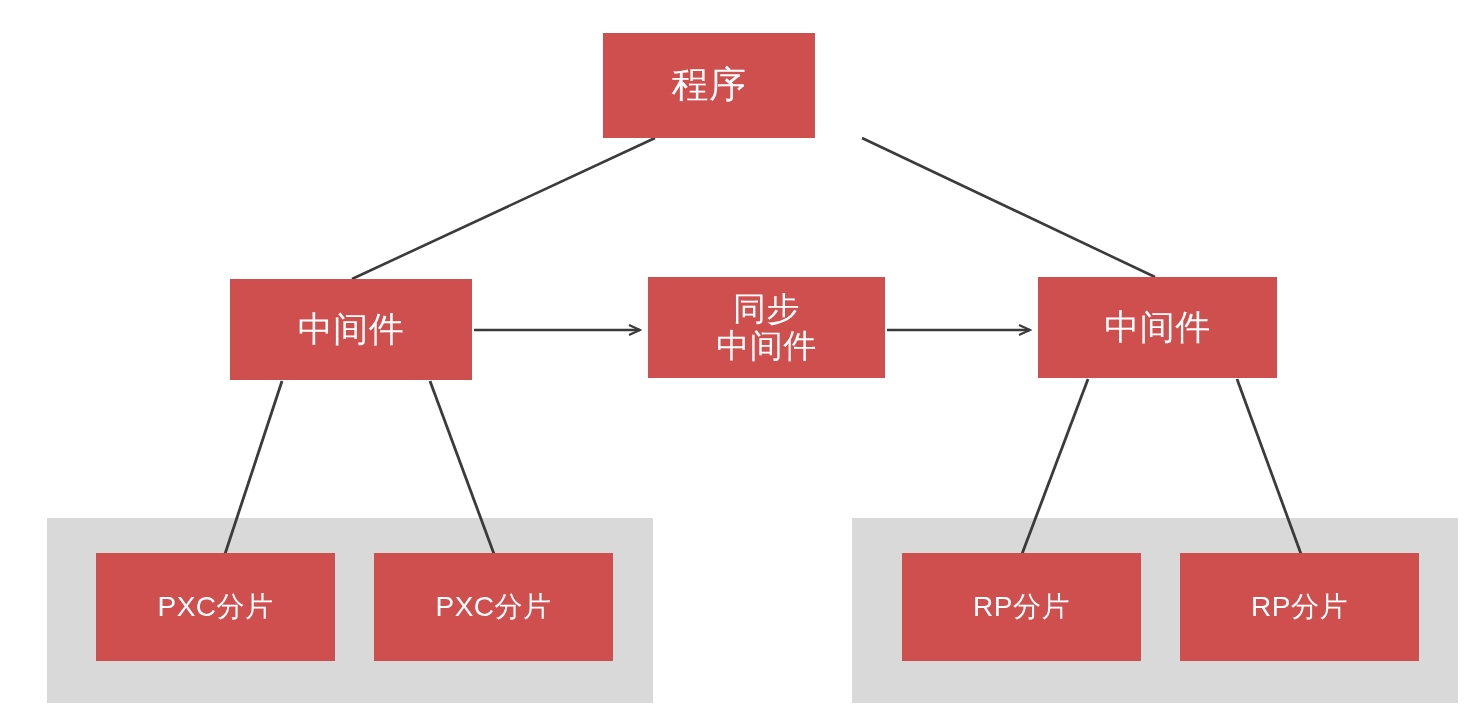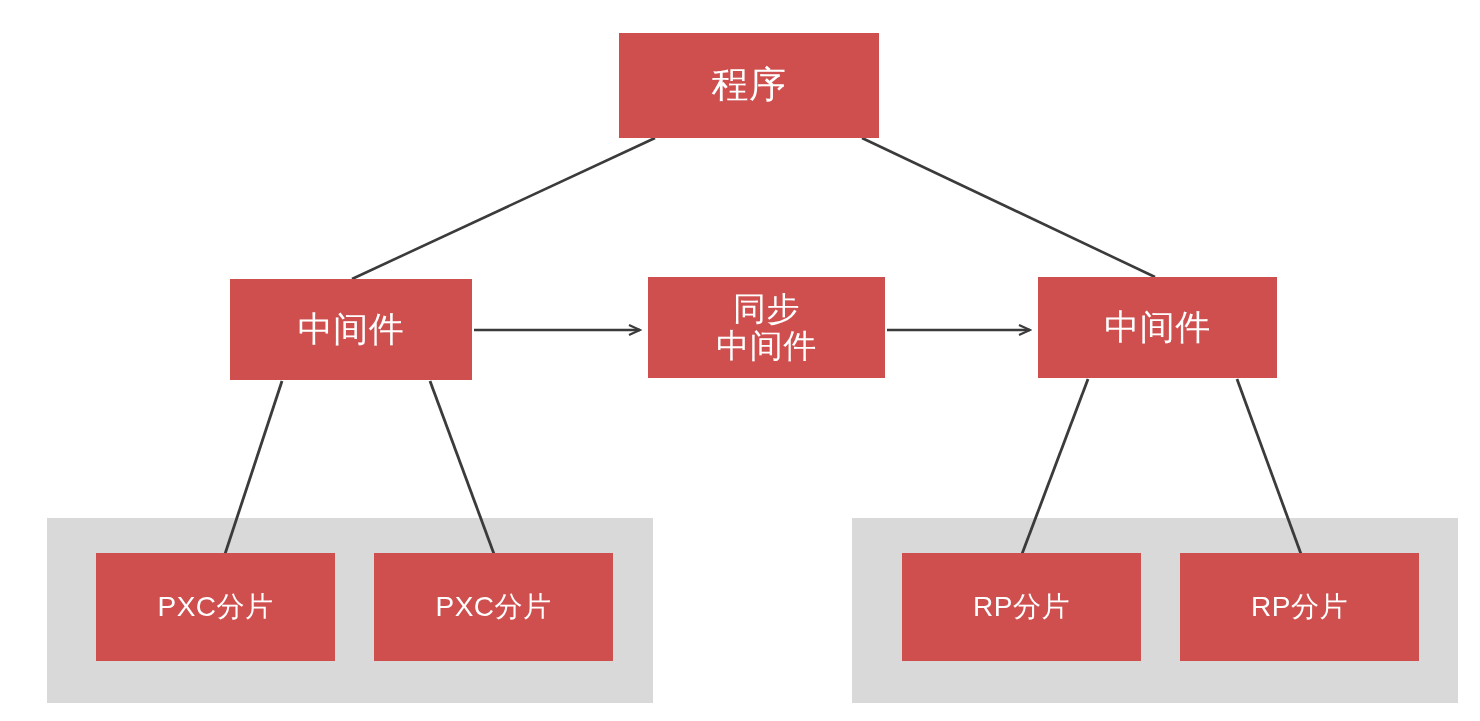--- a/index.html
+++ b/index.html
@@ -68,21 +68,21 @@
 
     <line x1="474" y1="330" x2="640" y2="330" stroke="#3b3b3b" stroke-width="2.6" marker-end="url(#openArrow)"></line>
     <line x1="887" y1="330" x2="1030" y2="330" stroke="#3b3b3b" stroke-width="2.6" marker-end="url(#openArrow)"></line>
 
     <line x1="282" y1="381" x2="225" y2="554" stroke="#3b3b3b" stroke-width="2.8"></line>
     <line x1="430" y1="381" x2="494" y2="554" stroke="#3b3b3b" stroke-width="2.8"></line>
     <line x1="1088" y1="379" x2="1022" y2="554" stroke="#3b3b3b" stroke-width="2.8"></line>
     <line x1="1237" y1="379" x2="1301" y2="554" stroke="#3b3b3b" stroke-width="2.8"></line>
   </svg>
 
-  <div class="node node-lg" style="left:619px; top:33px; width:260px; height:105px;">程序</div>
+  <div class="node node-lg" style="left:603px; top:33px; width:212px; height:105px;">程序</div>
 
   <div class="node node-md" style="left:230px; top:279px; width:242px; height:101px;">中间件</div>
 
   <div class="node node-two-line" style="left:648px; top:277px; width:237px; height:101px;">同步
 中间件</div>
 
   <div class="node node-md" style="left:1038px; top:277px; width:239px; height:101px;">中间件</div>
 
   <div class="node node-sm" style="left:96px; top:553px; width:239px; height:108px;">PXC分片</div>
 

